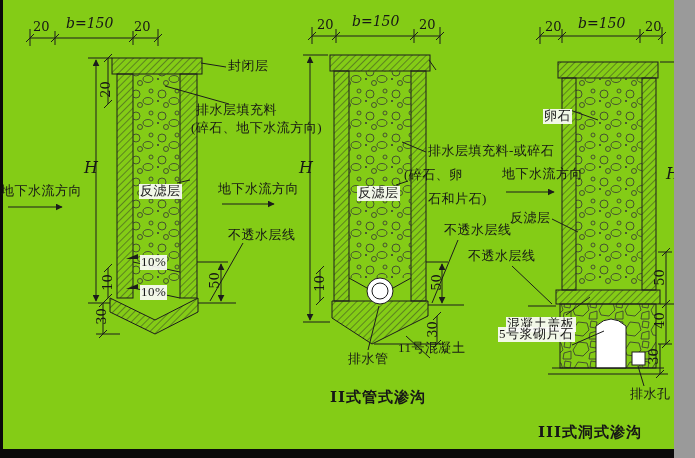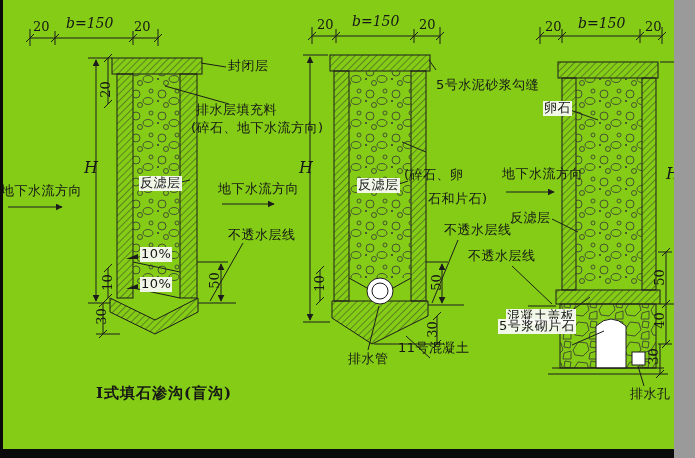--- a/index.html
+++ b/index.html
@@ -4,22 +4,22 @@
 <title>Figure</title>
 <style>
   * { margin:0; padding:0; box-sizing:border-box; }
   body { background:#9a9a9a; }
   .canvas {
     position:relative; width:674px; height:458px;
     background:#84cc16; overflow:hidden;
     font-family:"DejaVu Sans", sans-serif; color:#161616;
   }
   .canvas > svg { position:absolute; left:0; top:0; }
-  .lbl { position:absolute; font-size:13px; line-height:1.15; white-space:nowrap; letter-spacing:0.5px; }
-  .onart { background:rgba(252,252,250,0.92); padding:0 1px; }
+  .lbl { position:absolute; font-size:13px; line-height:1.15; white-space:nowrap; letter-spacing:0.5px;font-family:Liberation Serif, serif; }
+  .onart { background:rgba(252,252,250,0.92); padding:0 1px;margin-top:8px; }
   .dim { position:absolute; font-family:"DejaVu Serif", serif; font-size:13px; line-height:1; white-space:nowrap; }
   .it  { font-style:italic; font-size:14px; }
   .big { font-size:16px; }
   .vdim { transform:rotate(-90deg); }
   .cap { position:absolute; font-family:"DejaVu Serif", serif; font-weight:bold; font-size:15px; letter-spacing:1px; white-space:nowrap; }
 </style>
 </head>
 <body>
 
 <div class="canvas">
@@ -207,46 +207,47 @@
   <div class="lbl" style="left:1px; top:184px">地下水流方向</div>
   <div class="dim it big" style="left:84px; top:160px">H</div>
   <div class="dim vdim" style="left:97px; top:83px">20</div>
   <div class="lbl onart" style="left:139px; top:176px">反滤层</div>
   <div class="lbl onart" style="left:140px; top:247px">10%</div>
   <div class="lbl onart" style="left:140px; top:277px">10%</div>
   <div class="lbl" style="left:228px; top:228px">不透水层线</div>
   <div class="dim vdim" style="left:99px; top:276px">10</div>
   <div class="dim vdim" style="left:206px; top:274px">50</div>
   <div class="dim vdim" style="left:93px; top:310px">30</div>
-  <div class="cap" style="left:96px; top:384px">I式填石渗沟(盲沟)</div>
 
   <div class="dim" style="left:317px; top:18px">20</div>
   <div class="dim it" style="left:352px; top:14px">b=150</div>
   <div class="dim" style="left:419px; top:18px">20</div>
-  <div class="lbl" style="left:436px; top:78px">5号水泥砂浆勾缝</div>
+  <div class="lbl" style="left:428px; top:144px">排水层填充料-或碎石</div>
   <div class="lbl" style="left:404px; top:168px">(碎石、卵</div>
   <div class="lbl" style="left:428px; top:192px">石和片石)</div>
   <div class="lbl" style="left:218px; top:182px">地下水流方向</div>
   <div class="dim it big" style="left:299px; top:160px">H</div>
   <div class="lbl onart" style="left:357px; top:178px">反滤层</div>
   <div class="lbl" style="left:444px; top:223px">不透水层线</div>
   <div class="dim vdim" style="left:311px; top:277px">10</div>
   <div class="dim vdim" style="left:428px; top:276px">50</div>
   <div class="dim vdim" style="left:424px; top:323px">30</div>
   <div class="lbl" style="left:348px; top:352px">排水管</div>
   <div class="lbl" style="left:398px; top:341px">11号混凝土</div>
+  <div class="cap" style="left:330px; top:388px">II式管式渗沟</div>
 
   <div class="dim" style="left:545px; top:20px">20</div>
   <div class="dim it" style="left:578px; top:16px">b=150</div>
   <div class="dim" style="left:645px; top:20px">20</div>
   <div class="lbl onart" style="left:543px; top:101px">卵石</div>
   <div class="lbl" style="left:502px; top:167px">地下水流方向</div>
   <div class="lbl" style="left:510px; top:211px">反滤层</div>
   <div class="lbl" style="left:468px; top:249px">不透水层线</div>
   <div class="lbl onart" style="left:506px; top:309px">混凝土盖板</div>
   <div class="lbl onart" style="left:498px; top:319px">5号浆砌片石</div>
   <div class="lbl" style="left:630px; top:387px">排水孔</div>
   <div class="dim it big" style="left:666px; top:166px">H</div>
   <div class="dim vdim" style="left:651px; top:271px">50</div>
   <div class="dim vdim" style="left:651px; top:314px">40</div>
   <div class="dim vdim" style="left:645px; top:350px">30</div>
+  <div class="cap" style="left:538px; top:423px">III式洞式渗沟</div>
 
 </div>
 
 </body></html>

